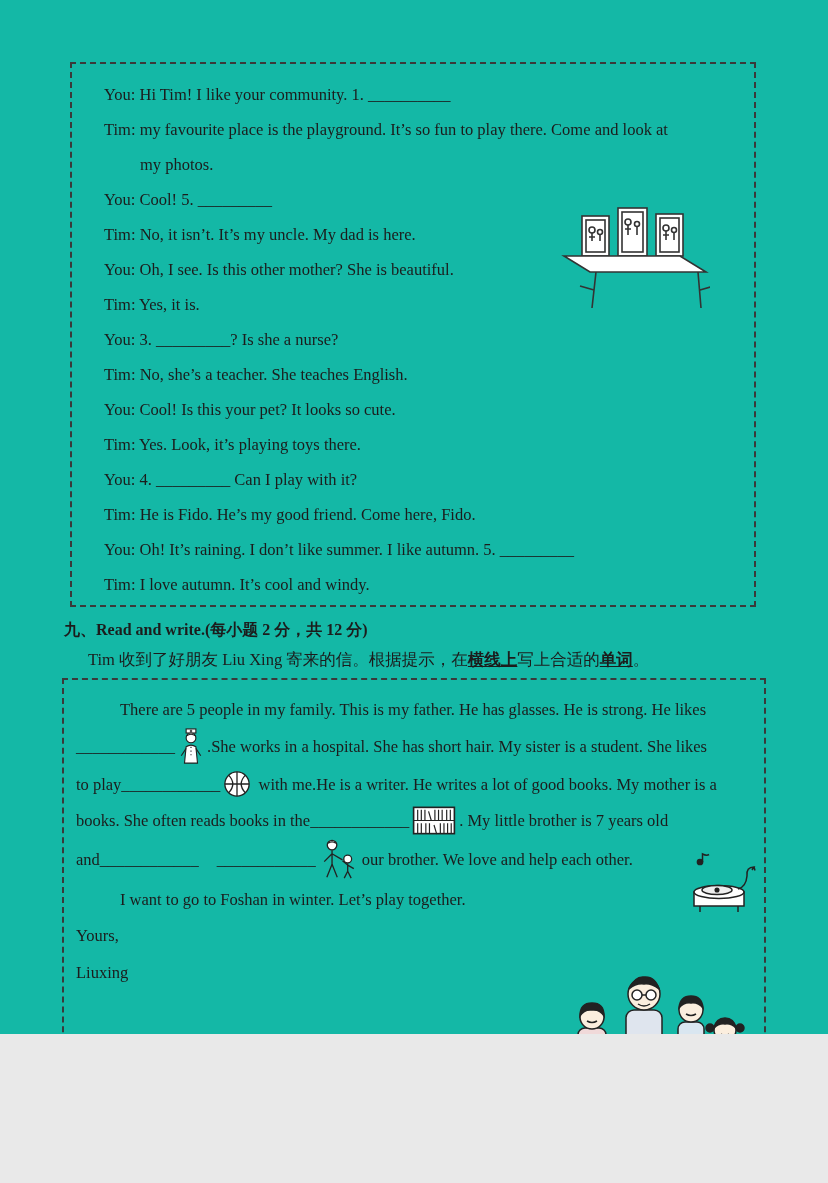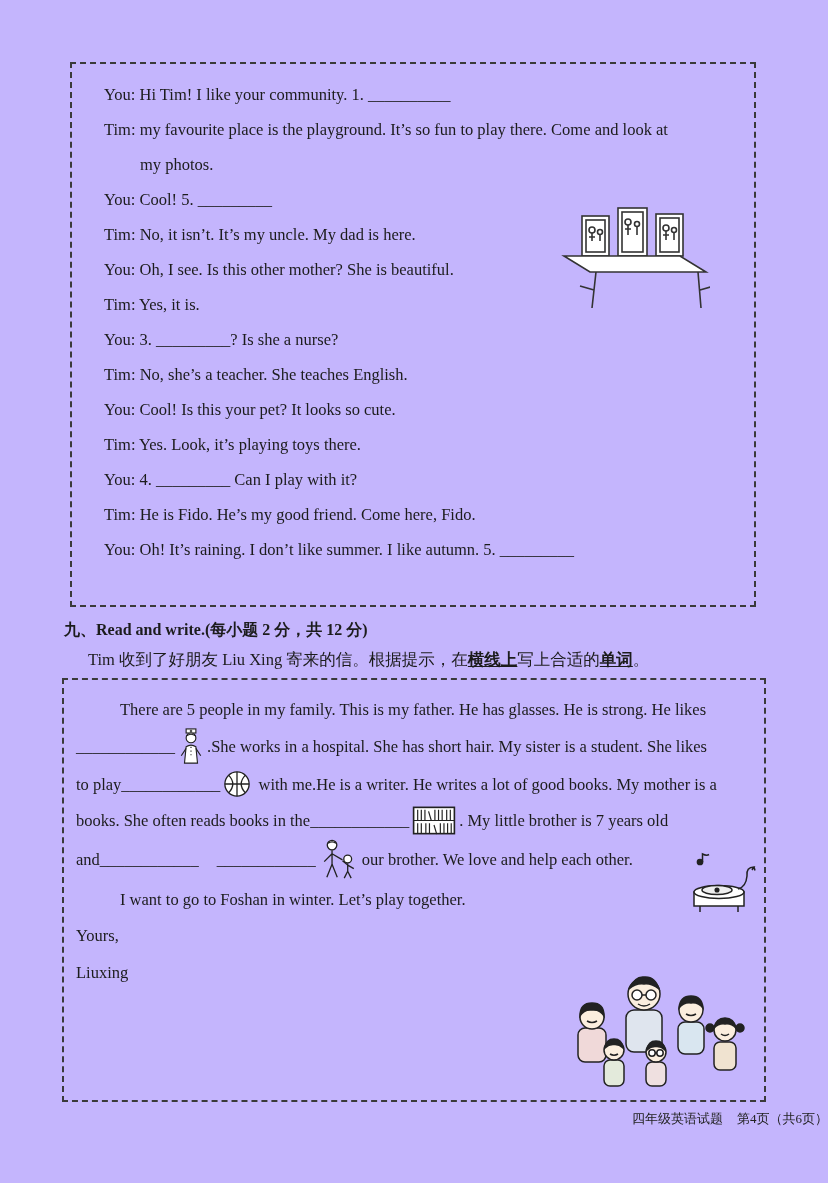--- a/index.html
+++ b/index.html
@@ -1,20 +1,20 @@
 <!DOCTYPE html>
 <html><head>
 <meta charset="utf-8">
 <style>
   html,body{margin:0;padding:0;background:#e9e9e9;}
   .page{
     position:relative;
-    width:828px;height:1183px;
+    width:828px;height:1034px;
     margin:0 auto;
-    background:#c4b5fd;
+    background:#14b8a6;
     font-family:"Liberation Serif","DejaVu Serif",serif;
     color:#1c1c1c;
     overflow:hidden;
   }
   
   .dlg-box{
     position:absolute;left:70px;top:62px;width:686px;height:545px;
     border:2px dashed #3a3a3a;
     box-sizing:border-box;
     padding:13px 16px 0 32px;
@@ -72,20 +72,21 @@
     <div class="dline">Tim: No, it isn’t. It’s my uncle. My dad is here.</div>
     <div class="dline">You: Oh, I see. Is this other mother? She is beautiful.</div>
     <div class="dline">Tim: Yes, it is.</div>
     <div class="dline">You: 3. _________? Is she a nurse?</div>
     <div class="dline">Tim: No, she’s a teacher. She teaches English.</div>
     <div class="dline">You: Cool! Is this your pet? It looks so cute.</div>
     <div class="dline">Tim: Yes. Look, it’s playing toys there.</div>
     <div class="dline">You: 4. _________ Can I play with it?</div>
     <div class="dline">Tim: He is Fido. He’s my good friend. Come here, Fido.</div>
     <div class="dline">You: Oh! It’s raining. I don’t like summer. I like autumn. 5. _________</div>
+    <div class="dline">Tim: I love autumn. It’s cool and windy.</div>
 
     <svg class="photo-ill" width="150" height="118" viewBox="0 0 150 118">
       <g fill="none" stroke="#333" stroke-width="1.6">
 
         <rect x="22" y="22" width="27" height="40" fill="#fff"></rect>
         <rect x="26" y="26" width="19" height="32"></rect>
         <rect x="58" y="14" width="29" height="48" fill="#fff"></rect>
         <rect x="62" y="18" width="21" height="40"></rect>
         <rect x="96" y="20" width="27" height="42" fill="#fff"></rect>
         <rect x="100" y="24" width="19" height="34"></rect>

